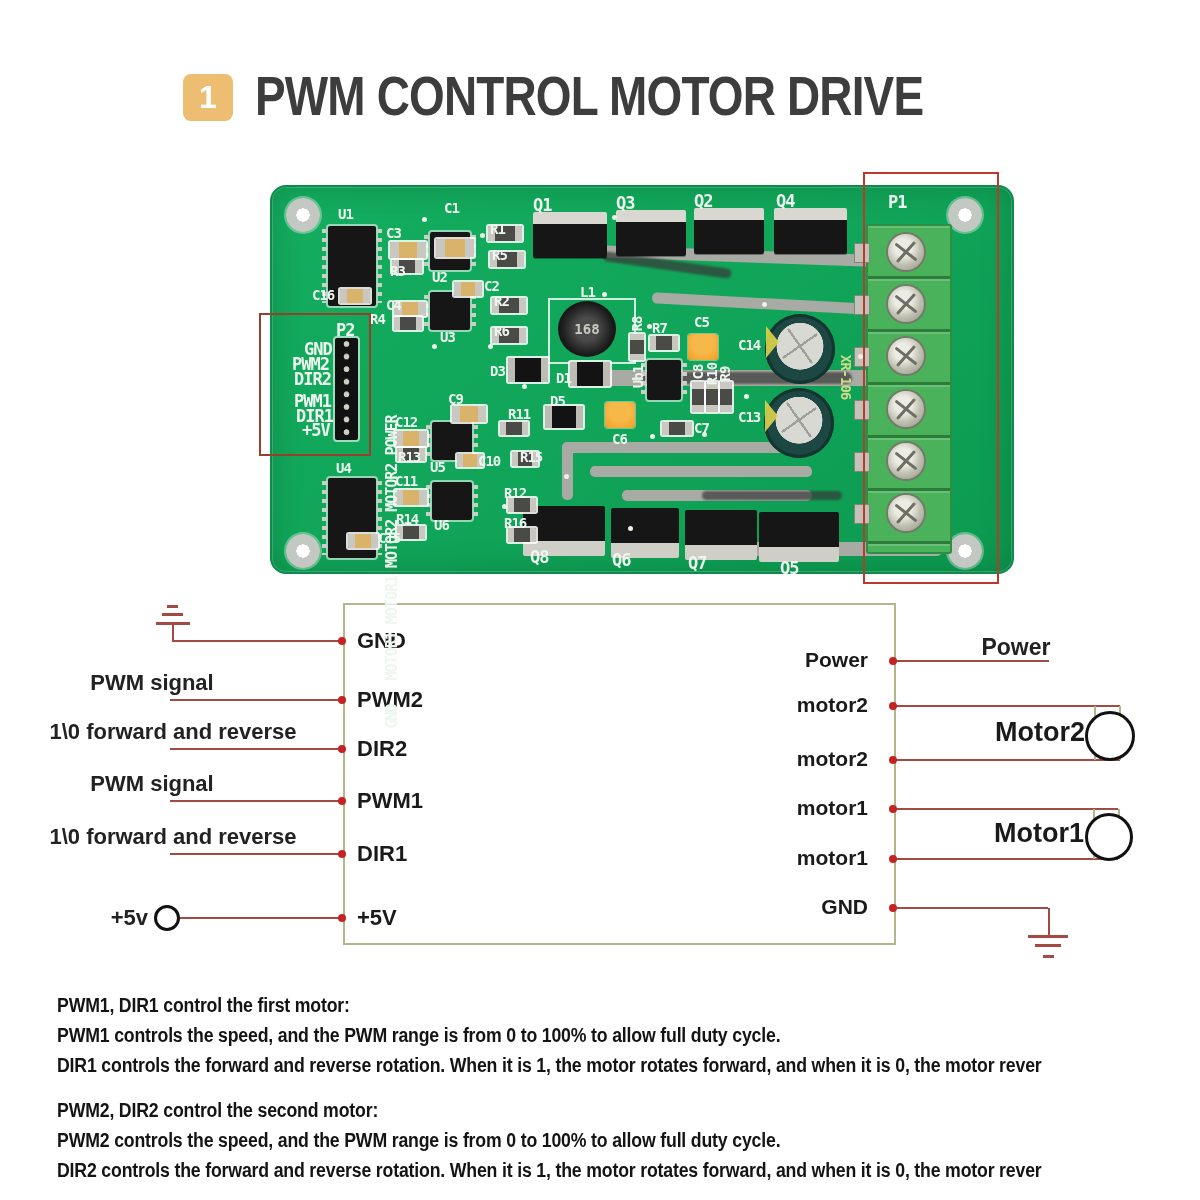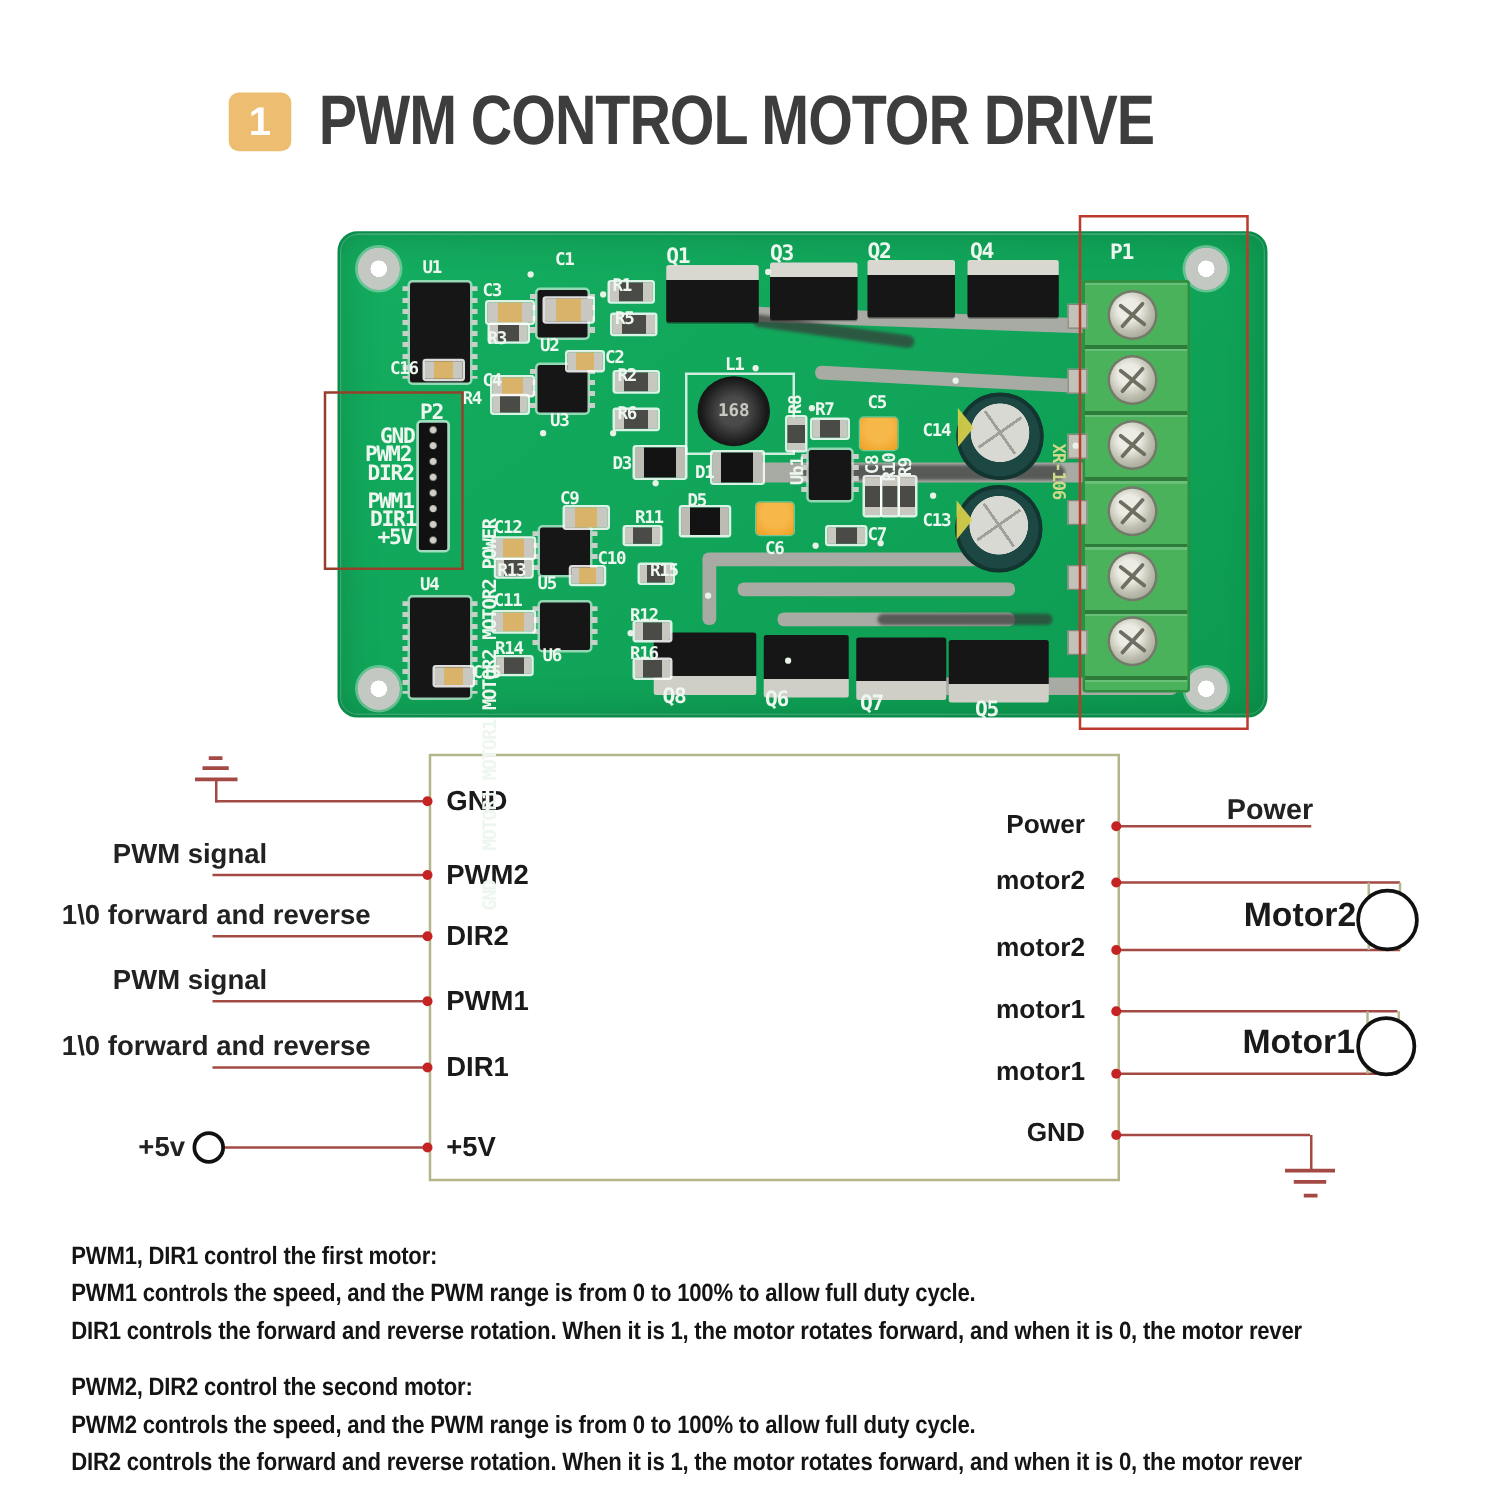--- a/index.html
+++ b/index.html
@@ -247,21 +247,21 @@
         <div class="silk" style="left: 466px; top: 223px;">C13</div>
         <div class="silk amber" style="left: 574px; top: 190px; transform: translate(-50%, -50%) rotate(90deg);">XR-106</div>
         <div class="silk" style="left: 176px; top: 205px;">C9</div>
         <div class="silk" style="left: 236px; top: 220px;">R11</div>
         <div class="silk" style="left: 278px; top: 207px;">D5</div>
         <div class="silk" style="left: 340px; top: 245px;">C6</div>
         <div class="silk" style="left: 422px; top: 234px;">C7</div>
         <div class="silk" style="left: 123px; top: 228px;">C12</div>
         <div class="silk" style="left: 126px; top: 263px;">R13</div>
         <div class="silk" style="left: 158px; top: 273px;">U5</div>
-        <div class="silk" style="left: 206px; top: 253px;">C10</div>
+        <div class="silk" style="left: 206px; top: 267px;">C10</div>
         <div class="silk" style="left: 123px; top: 287px;">C11</div>
         <div class="silk" style="left: 124px; top: 325px;">R14</div>
         <div class="silk" style="left: 162px; top: 331px;">U6</div>
         <div class="silk" style="left: 248px; top: 263px;">R15</div>
         <div class="silk" style="left: 232px; top: 299px;">R12</div>
         <div class="silk" style="left: 232px; top: 329px;">R16</div>
         <div class="silk" style="left: 64px; top: 274px;">U4</div>
         <div class="silk" style="left: 106px; top: 344px;">C15</div>
         <div class="silk lg" style="left: 258px; top: 362px;">Q8</div>
         <div class="silk lg" style="left: 340px; top: 365px;">Q6</div>

